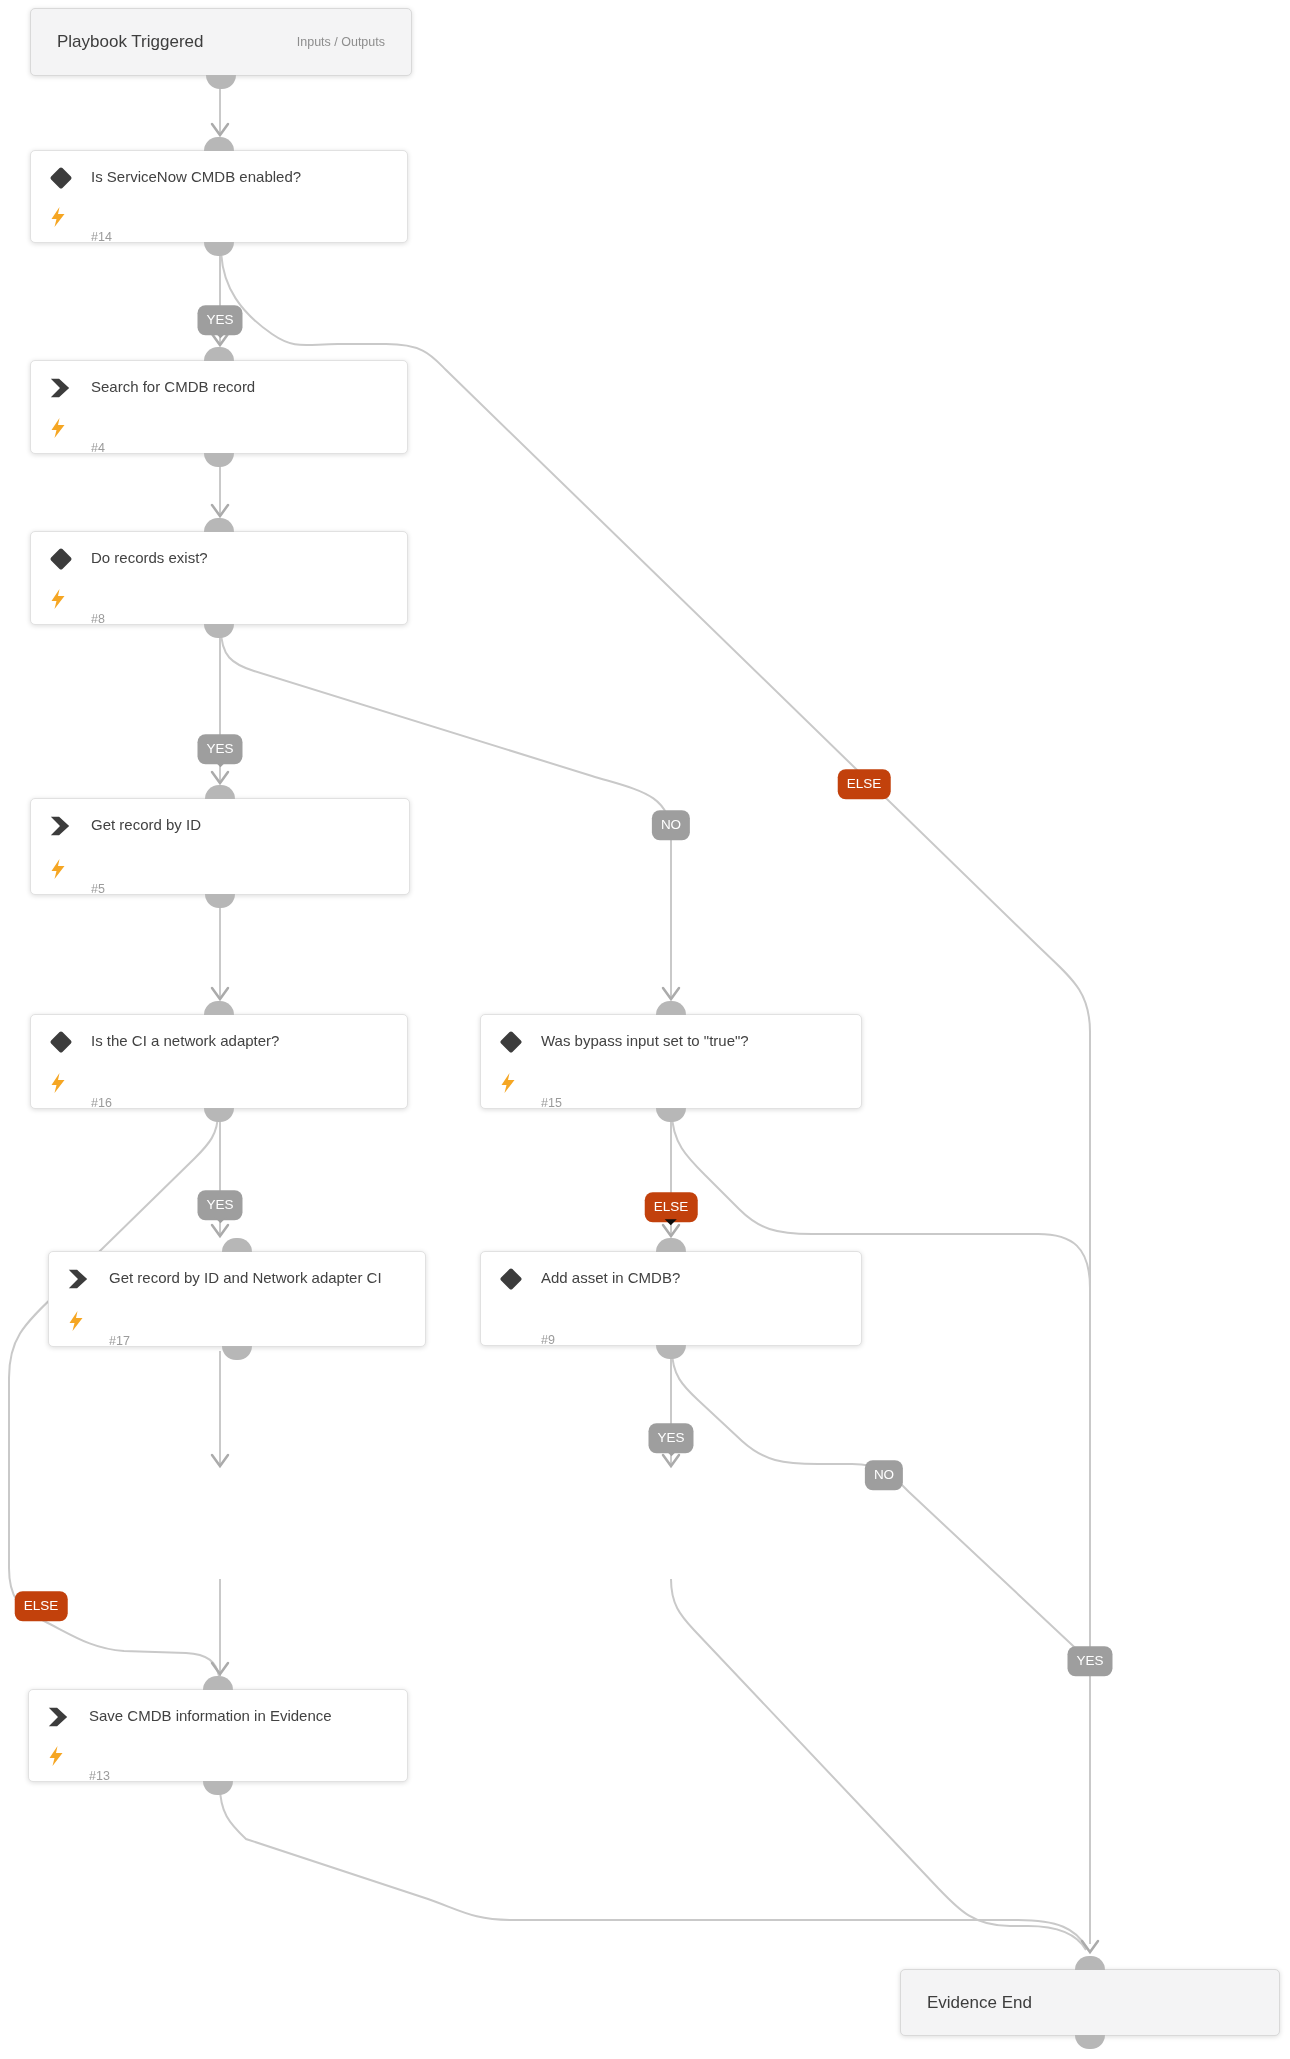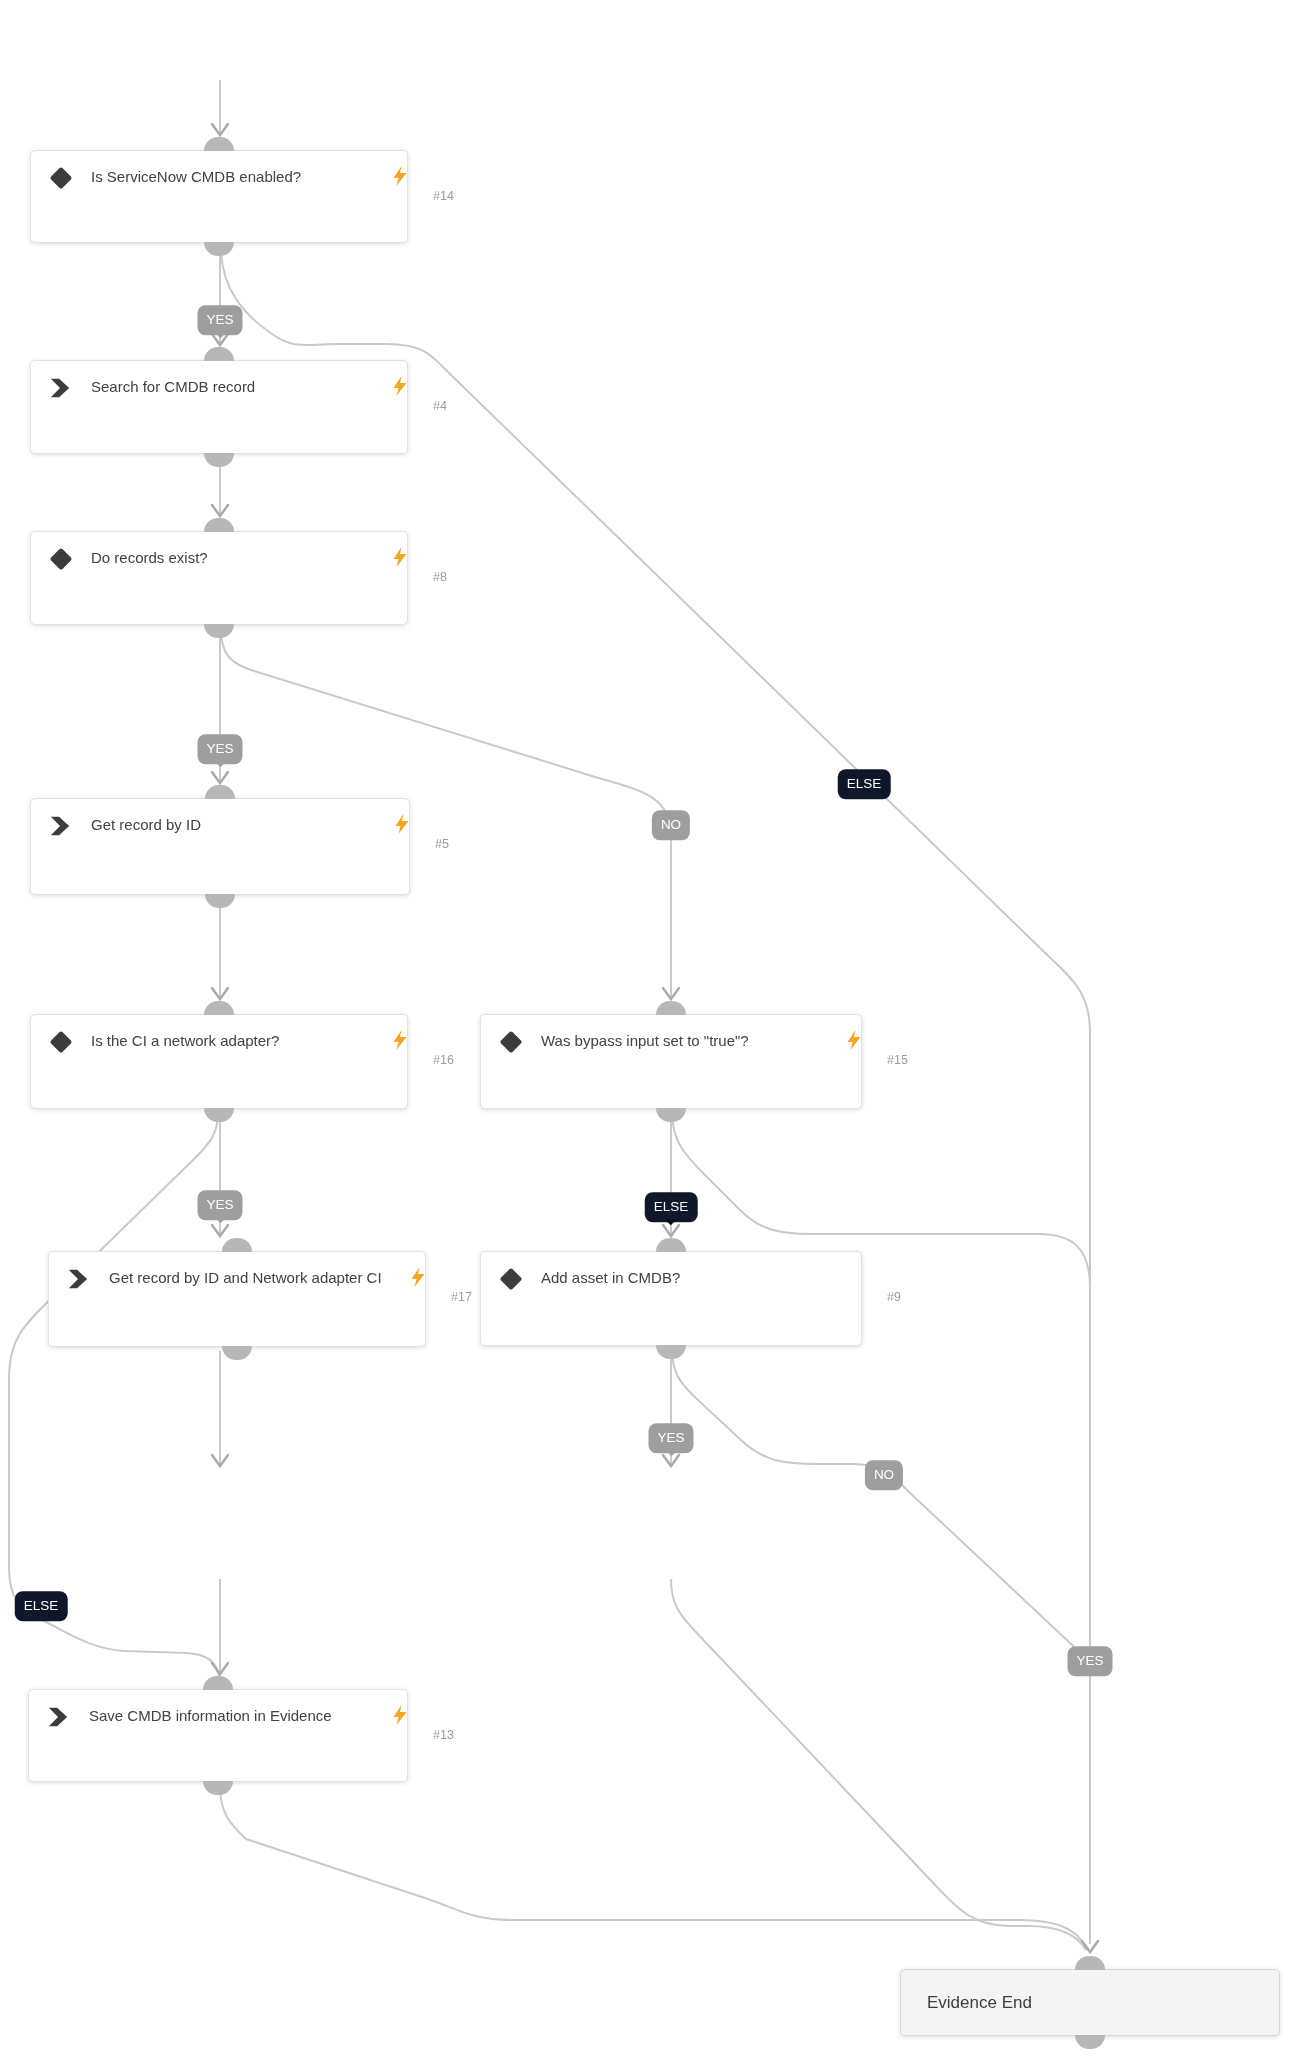--- a/index.html
+++ b/index.html
@@ -3,21 +3,21 @@
 <meta charset="utf-8">
 <style>
   html,body{margin:0;padding:0;background:#ffffff;}
   #canvas{position:relative;width:1290px;height:2059px;overflow:hidden;
           font-family:"Liberation Sans","DejaVu Sans",sans-serif;background:#fff;}
   #wires{position:absolute;left:0;top:0;z-index:1;}
 
   
   .node{position:absolute;background:#ffffff;border:1px solid #e1e1e1;border-radius:5px;
         box-shadow:0 1px 5px rgba(0,0,0,.14);z-index:2;box-sizing:border-box;
-        display:flex;flex-direction:row;justify-content:space-between;
+        display:flex;flex-direction:column;justify-content:space-between;
         padding:15px 18px 13px 16px;cursor:pointer;}
   .node.terminal{background:#f4f4f5;border:1px solid #d9d9d9;flex-direction:row;
         justify-content:space-between;align-items:center;padding:0 26px;}
   .t-title{font-size:17px;color:#3d3d3d;}
   .t-link{font-size:12.5px;color:#8d8d8d;cursor:pointer;}
   .title-row{position:relative;min-height:24px;}
   .title{display:block;margin-left:44px;margin-right:4px;font-size:15px;line-height:21px;color:#424242;}
   .n-icon{position:absolute;left:2px;top:1px;width:22px;height:22px;}
   .diamond{position:absolute;left:4px;top:3px;width:16px;height:16px;background:#3c3c3c;
            border-radius:2px;transform:rotate(45deg);}
@@ -27,21 +27,21 @@
 
   
   .dome{position:absolute;left:50%;transform:translateX(-50%);width:30px;height:14px;background:#b7b7b7;}
   .dome.top{top:-14px;border-radius:15px 15px 0 0;}
   .dome.bottom{bottom:-14px;border-radius:0 0 15px 15px;}
 
   
   .badge{position:absolute;transform:translate(-50%,-50%);z-index:4;color:#fff;
          font-size:13.5px;line-height:1;padding:8px 9px;border-radius:8px;white-space:nowrap;}
   .badge.gray{background:#9e9e9e;}
-  .badge.black{background:#0f172a;}
+  .badge.black{background:#c2410c;}
   .badge.pointer::after{content:"";position:absolute;left:50%;bottom:-9px;transform:translateX(-50%);
          border:6px solid transparent;}
   .badge.gray.pointer::after{border-top-color:#9e9e9e;}
   .badge.black.pointer::after{border-top-color:#0c0c0c;}
 </style>
 </head>
 <body>
 
 <div id="canvas">
 
@@ -74,20 +74,25 @@
       <path d="M663 988 L671 999 L679 988"></path>
       <path d="M212 1225 L220 1236 L228 1225"></path>
       <path d="M663 1225 L671 1236 L679 1225"></path>
       <path d="M212 1455 L220 1466 L228 1455"></path>
       <path d="M663 1455 L671 1466 L679 1455"></path>
       <path d="M212 1663 L220 1674 L228 1663"></path>
       <path d="M1082 1941 L1090 1952 L1098 1941"></path>
     </g>
   </svg>
 
+  <div class="node terminal" style="left:30px;top:8px;width:382px;height:68px">
+    <span class="t-title">Playbook Triggered</span>
+    <span class="t-link">Inputs / Outputs</span>
+    <span class="dome bottom"></span>
+  </div>
 
   <div class="node terminal" style="left:900px;top:1969px;width:380px;height:67px">
     <span class="t-title">Evidence End</span>
     <span class="dome top"></span>
     <span class="dome bottom"></span>
   </div>
 
   <div class="node" style="left:30px;top:150px;width:378px;height:93px">
     <div class="title-row">
       <span class="n-icon">

